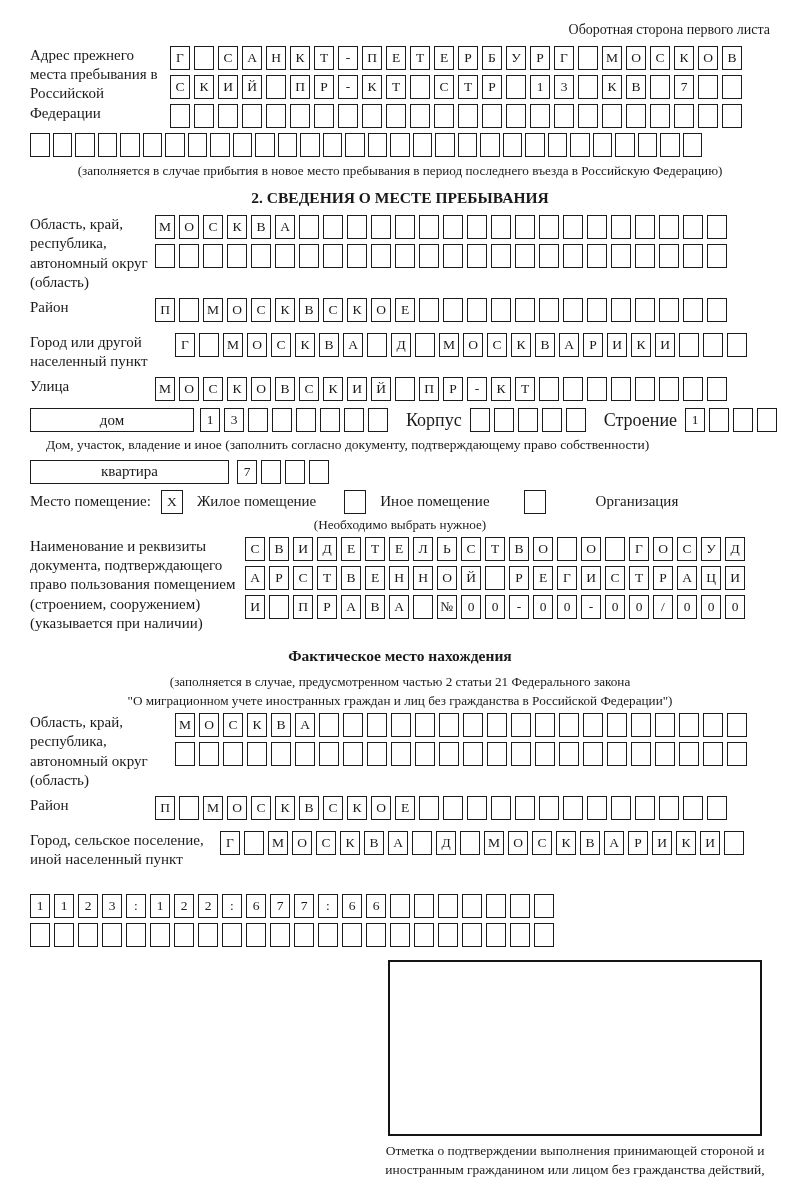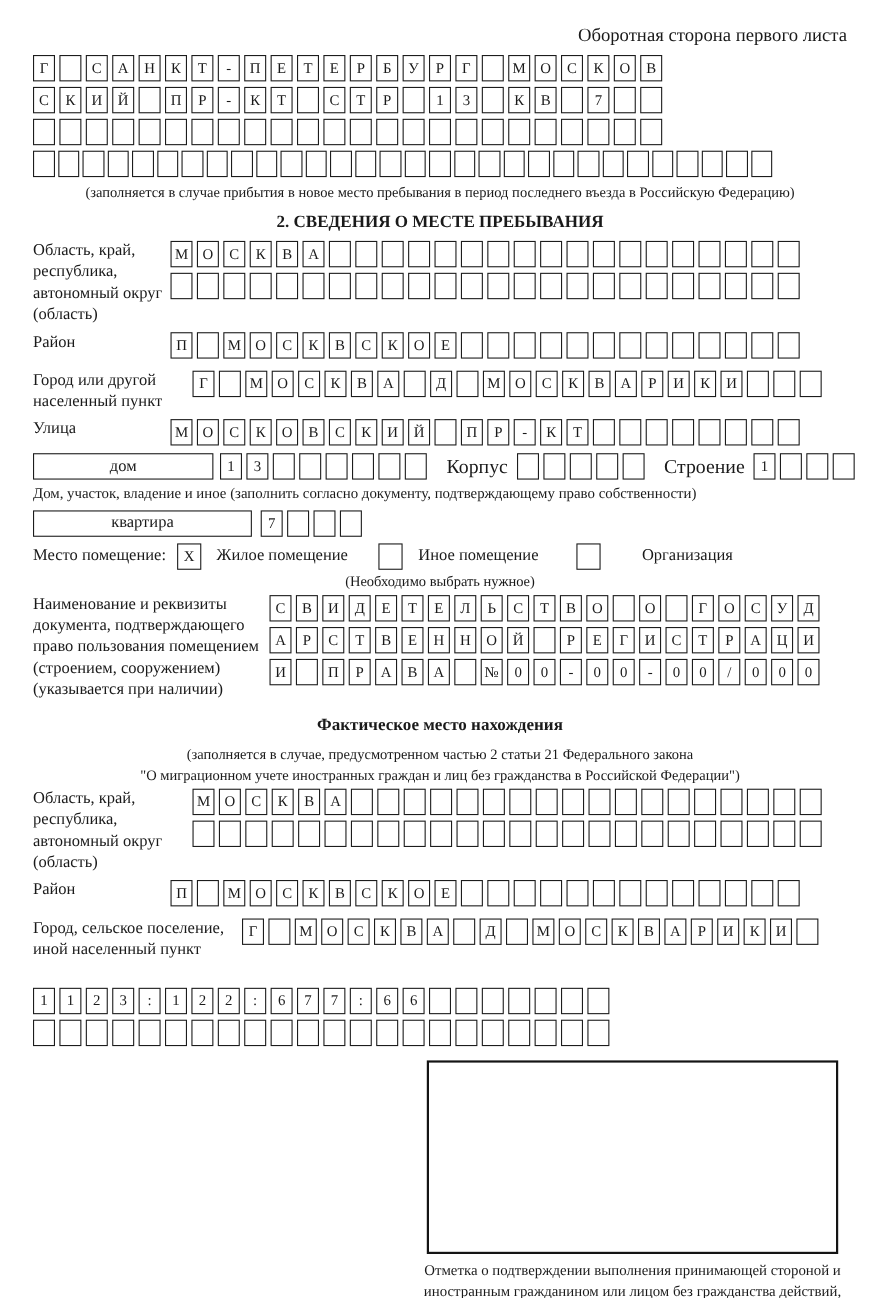--- a/index.html
+++ b/index.html
@@ -1,32 +1,32 @@
 <!DOCTYPE html>
 <html lang="ru"><head>
 <meta charset="utf-8">
 <style>
   html,body{margin:0;padding:0;background:#ffffff;color:#1a1a1a;}
   body{width:800px;min-height:1180px;font-family:"Liberation Serif","DejaVu Serif",serif;}
   .page{width:740px;margin:0 auto;padding-top:14px;position:relative;}
 
-  .header-note{text-align:right;font-size:17px;margin-top:8px;}
+  .header-note{text-align:right;font-size:14px;margin-top:8px;}
 
   .field-block{display:flex;align-items:flex-start;margin-top:6px;}
   .flabel{font-size:15px;line-height:1.28;flex:none;padding-right:6px;box-sizing:border-box;}
   .rows{flex:1;min-width:0;}
 
   .cellrow{display:flex;flex-wrap:nowrap;margin-bottom:5px;height:24px;}
   .cell{flex:none;width:18px;height:22px;border:1.5px solid #1c1c1c;display:inline-flex;
         align-items:center;justify-content:center;font-size:13.5px;margin-right:4px;
         font-family:"Liberation Serif","DejaVu Serif",serif;background:#fff;}
   .tight .cell{width:17.5px;margin-right:3px;}
 
   .caption{font-size:13.2px;text-align:center;margin:2px 0 4px 0;line-height:1.3;}
-  .caption-left{font-size:13.5px;text-align:left;margin:0 0 6px 0;line-height:1.3;}
+  .caption-left{font-size:13.5px;text-align:left;margin:0 0 6px 16px;line-height:1.3;}
   .sec-title{font-size:15.5px;font-weight:bold;text-align:center;margin:10px 0 8px 0;}
 
   .w140{width:140px;} .w125{width:125px;} .w145{width:145px;} .w215{width:215px;}
   .w190{width:190px;} .w185{width:185px;}
 
   .inline-row{display:flex;align-items:center;margin-top:2px;margin-bottom:4px;}
   .widebox{border:1.5px solid #1c1c1c;height:22px;display:flex;align-items:center;
            justify-content:center;font-size:15px;flex:none;background:#fff;}
   .ib-label{font-size:18px;flex:none;padding:0 8px 0 14px;}
 
@@ -41,20 +41,21 @@
   .rows-offset{margin-top:19px;}
 </style>
 </head>
 <body>
 
 <div class="page">
 
   <div class="header-note">Оборотная сторона первого листа</div>
 
   <div class="field-block mt8">
+    <div class="flabel w140">Адрес прежнего места пребывания в Российской Федерации</div>
     <div class="rows">
       <div class="cellrow">
           <span class="cell">Г</span>
           <span class="cell"></span>
           <span class="cell">С</span>
           <span class="cell">А</span>
           <span class="cell">Н</span>
           <span class="cell">К</span>
           <span class="cell">Т</span>
           <span class="cell">-</span>
@@ -365,21 +366,21 @@
         <span class="cell">X</span>
       </span>
     <span>Жилое помещение</span>
     <span class="cellrow" style="margin-left:28px;">
         <span class="cell"></span>
       </span>
     <span>Иное помещение</span>
     <span class="cellrow" style="margin-left:34px;">
         <span class="cell"></span>
       </span>
-    <span style="margin-left:24px;">Организация</span>
+    <span style="margin-left:36px;">Организация</span>
   </div>
   <div class="caption">(Необходимо выбрать нужное)</div>
 
   <div class="field-block mt4">
     <div class="flabel w215">Наименование и реквизиты документа, подтверждающего право пользования помещением (строением, сооружением) (указывается при наличии)</div>
     <div class="rows">
       <div class="cellrow">
           <span class="cell">С</span>
           <span class="cell">В</span>
           <span class="cell">И</span>

